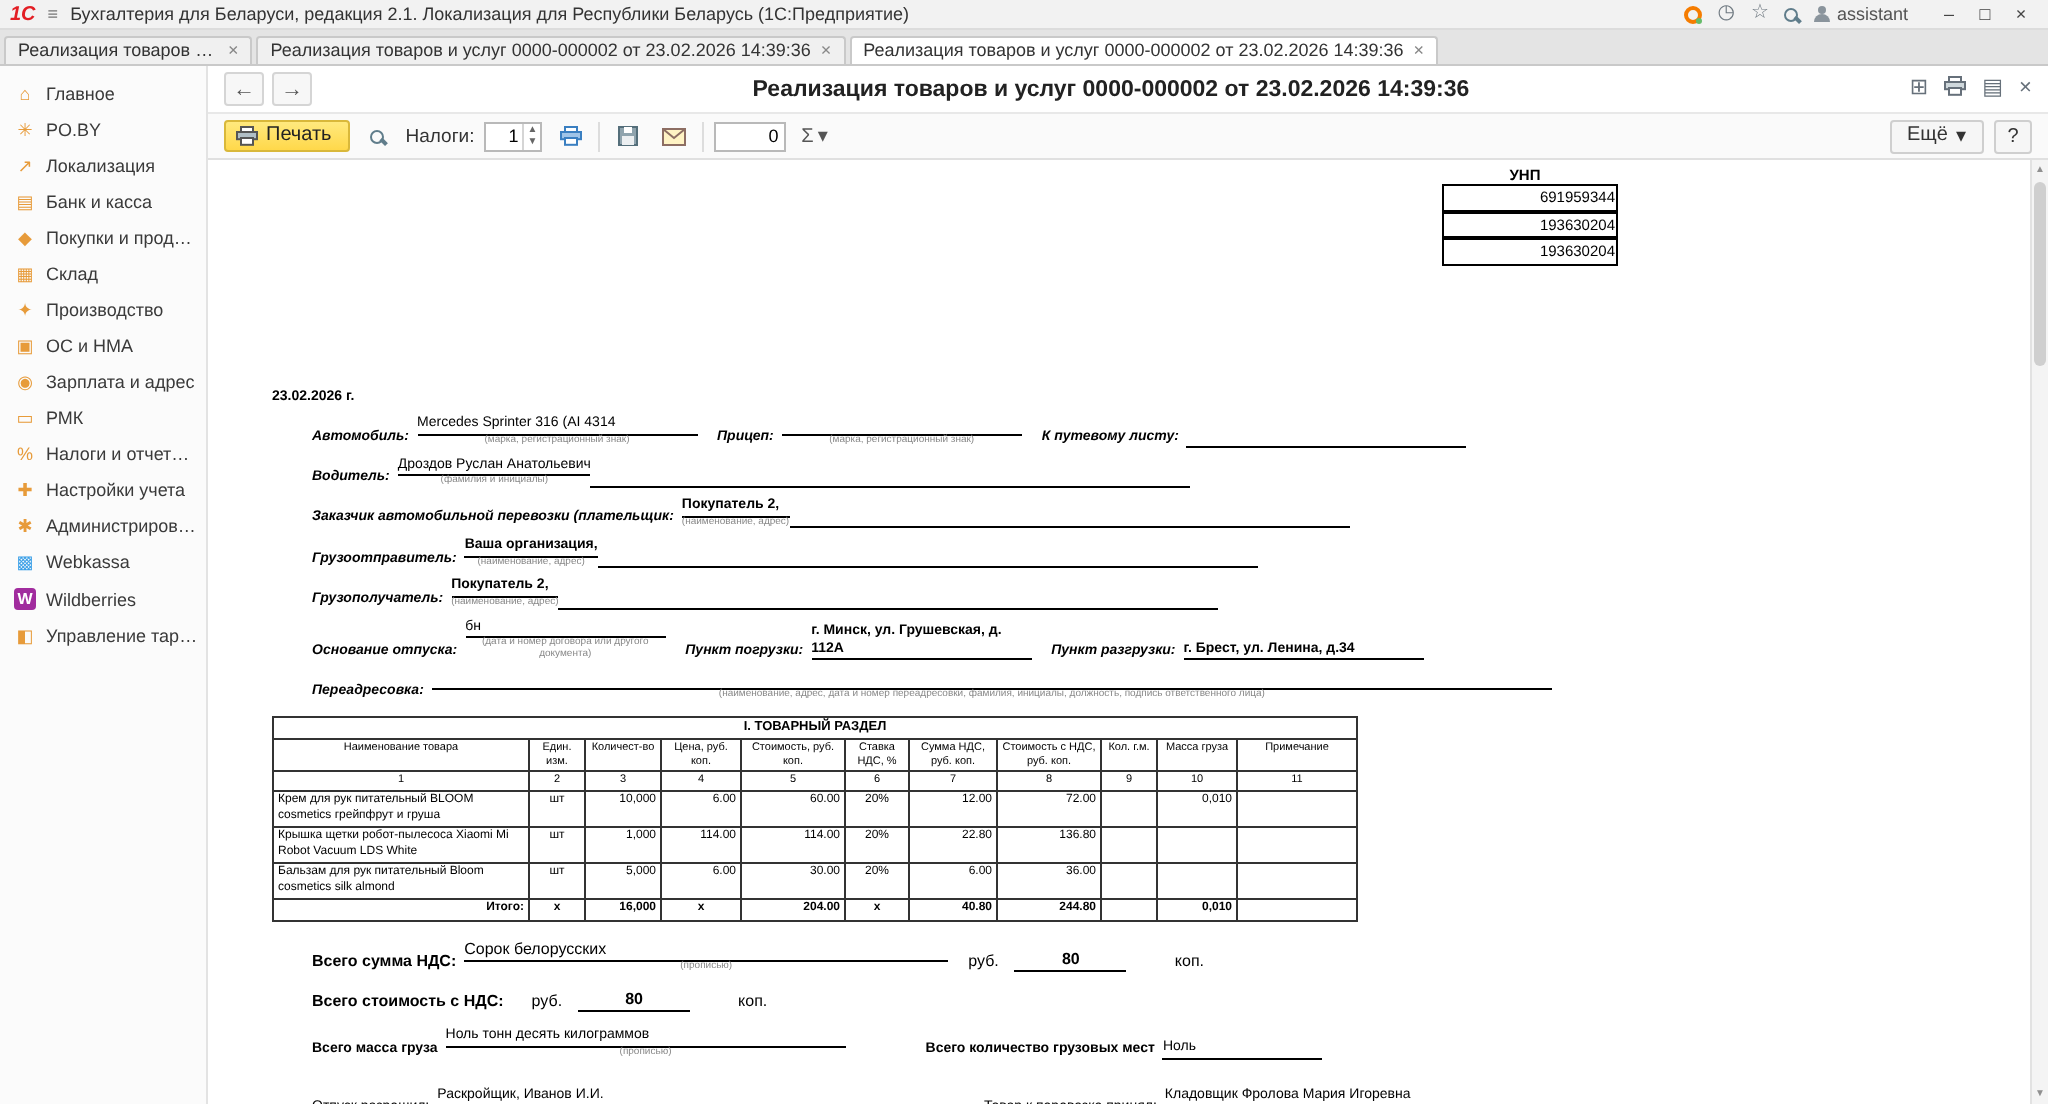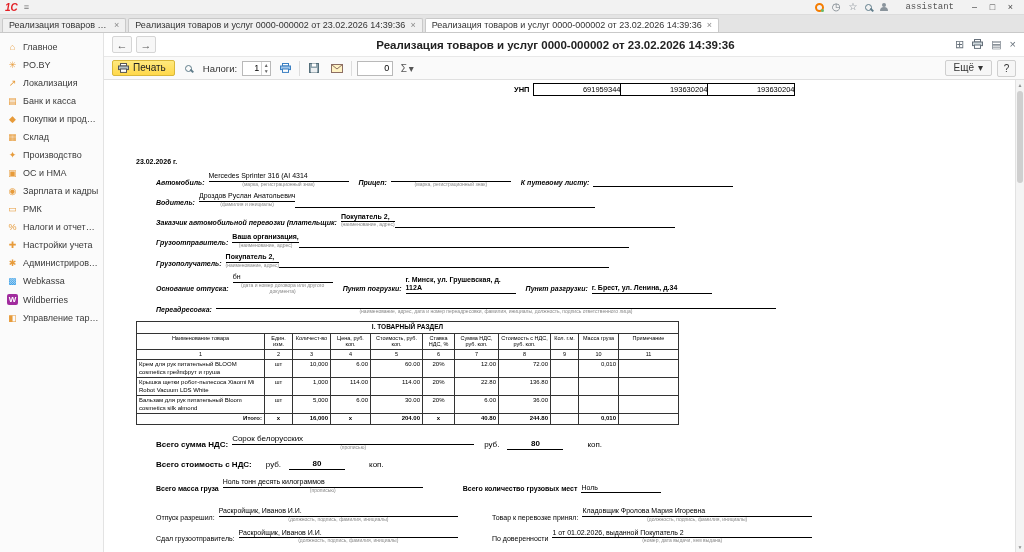--- a/index.html
+++ b/index.html
@@ -9,21 +9,21 @@
   
   .titlebar { height:15px; background:#f2f2f2; border-bottom:1px solid #dcdcdc; display:flex; align-items:center; padding:0 5px; gap:6px; font-size:9px; color:#333; flex:0 0 auto; }
   .logo { color:#e31e24; font-weight:bold; font-style:italic; font-size:10px; }
   .burger { color:#777; font-size:9px; letter-spacing:0; }
   .tb-right { margin-left:auto; display:flex; align-items:center; gap:8px; }
   .ring { width:9px; height:9px; border:2px solid #f57c00; border-radius:50%; display:inline-block; position:relative; }
   .ring::after { content:""; position:absolute; width:3px; height:3px; background:#66bb6a; border-radius:50%; right:-2px; bottom:-2px; }
   .tb-ic { color:#707a82; font-size:10px; line-height:1; }
   .mag { position:relative; width:7px; height:7px; border:1.5px solid #607d8b; border-radius:50%; display:inline-block; }
   .mag::after { content:""; position:absolute; width:4px; height:1.5px; background:#607d8b; transform:rotate(45deg); right:-3px; bottom:-1px; }
-  .assist { display:flex; align-items:center; gap:17px; color:#555;font-family:Liberation Mono, monospace; }
+  .assist { display:flex; align-items:center; gap:3px; color:#555; }
   .person { width:8px; height:8px; position:relative; display:inline-block; }
   .person::before { content:""; position:absolute; width:4px; height:4px; border-radius:50%; background:#8a949c; left:2px; top:0; }
   .person::after { content:""; position:absolute; width:8px; height:4px; border-radius:4px 4px 0 0; background:#8a949c; left:0; bottom:0; }
   .winbtns { display:flex; gap:1px; margin-left:4px; }
   .winbtn { width:17px; height:13px; display:flex; align-items:center; justify-content:center; color:#444; font-size:9px; }
 
   
   .tabbar { height:18px; background:#e4e4e4; border-bottom:1px solid #c9c9c9; display:flex; align-items:flex-end; padding:2px 2px 0 2px; gap:2px; flex:0 0 auto; }
   .tab { background:#f0f0f0; border:1px solid #c9c9c9; border-bottom:none; border-radius:2px 2px 0 0; font-size:9px; color:#333; padding:1px 6px 2px 6px; display:flex; align-items:center; gap:5px; white-space:nowrap; cursor:pointer; }
   .tab .lbl { overflow:hidden; text-overflow:ellipsis; }
@@ -64,21 +64,21 @@
   .sumbtn { display:flex; align-items:center; gap:2px; font-size:10px; }
   .tb-spacer { flex:1; }
   .btn-more { display:flex; align-items:center; gap:4px; border:1px solid #cfcfcf; border-radius:2px; background:#f6f6f6; padding:1px 8px 2px 8px; cursor:pointer; font-size:10px; color:#333;text-align:right; }
   .btn-help { width:19px; height:17px; border:1px solid #cfcfcf; border-radius:2px; background:#f6f6f6; display:flex; align-items:center; justify-content:center; cursor:pointer; font-size:10px; color:#333; }
 
   
   .preview { flex:1; position:relative; overflow:hidden; background:#fff; }
   .form { width:880px; margin:3px 0 0 32px; font-size:7px; color:#000; line-height:1.25; }
   .b { font-weight:bold; }
   .bi { font-weight:bold; font-style:italic; }
-  .unprow { display:flex; align-items:center; margin-left:378px; }
+  .unprow { display:flex; align-items:center; margin-left:378px;flex-direction:column; }
   .unplbl { font-weight:bold; font-size:7.5px; margin-right:5px; }
   .unpbox { border:1px solid #000; width:88px; text-align:right; font-size:7.5px; padding:1px 0; margin-left:-1px; }
   .gap1 { height:62px; }
   .fdate { font-weight:bold; margin-bottom:3px; }
   .frow { display:flex; align-items:flex-end; margin-top:5px; }
   .flabel { white-space:nowrap; margin-right:4px;margin-left:20px; }
   .fcol { display:inline-flex; flex-direction:column; }
   .fval { border-bottom:1px solid #000; min-height:8px; }
   .fhint { font-size:5px; color:#888; text-align:center; line-height:1.1; }
   .fill { flex:1; border-bottom:1px solid #000; min-height:8px; }
@@ -107,20 +107,21 @@
   .sbar .sarr.dn { position:absolute; bottom:0; left:0; right:0; }
 </style>
 </head>
 <body>
 
 <div class="app">
 
   <div class="titlebar">
     <span class="logo">1С</span>
     <span class="burger">≡</span>
+    <span>Бухгалтерия для Беларуси, редакция 2.1. Локализация для Республики Беларусь    (1С:Предприятие)</span>
     <span class="tb-right">
       <span class="ring"></span>
       <span class="tb-ic">◷</span>
       <span class="tb-ic">☆</span>
       <span class="mag"></span>
       <span class="assist">
         <span class="person"></span>
         <span>assistant</span>
       </span>
       <span class="winbtns">
@@ -176,21 +177,21 @@
       <div class="sitem">
           <span class="sicon">✦</span>
           <span class="slbl">Производство</span>
         </div>
       <div class="sitem">
           <span class="sicon">▣</span>
           <span class="slbl">ОС и НМА</span>
         </div>
       <div class="sitem">
           <span class="sicon">◉</span>
-          <span class="slbl">Зарплата и кадры</span>
+          <span class="slbl">Зарплата и адрес</span>
         </div>
       <div class="sitem">
           <span class="sicon">▭</span>
           <span class="slbl">РМК</span>
         </div>
       <div class="sitem">
           <span class="sicon">%</span>
           <span class="slbl">Налоги и отчетность</span>
         </div>
       <div class="sitem">

